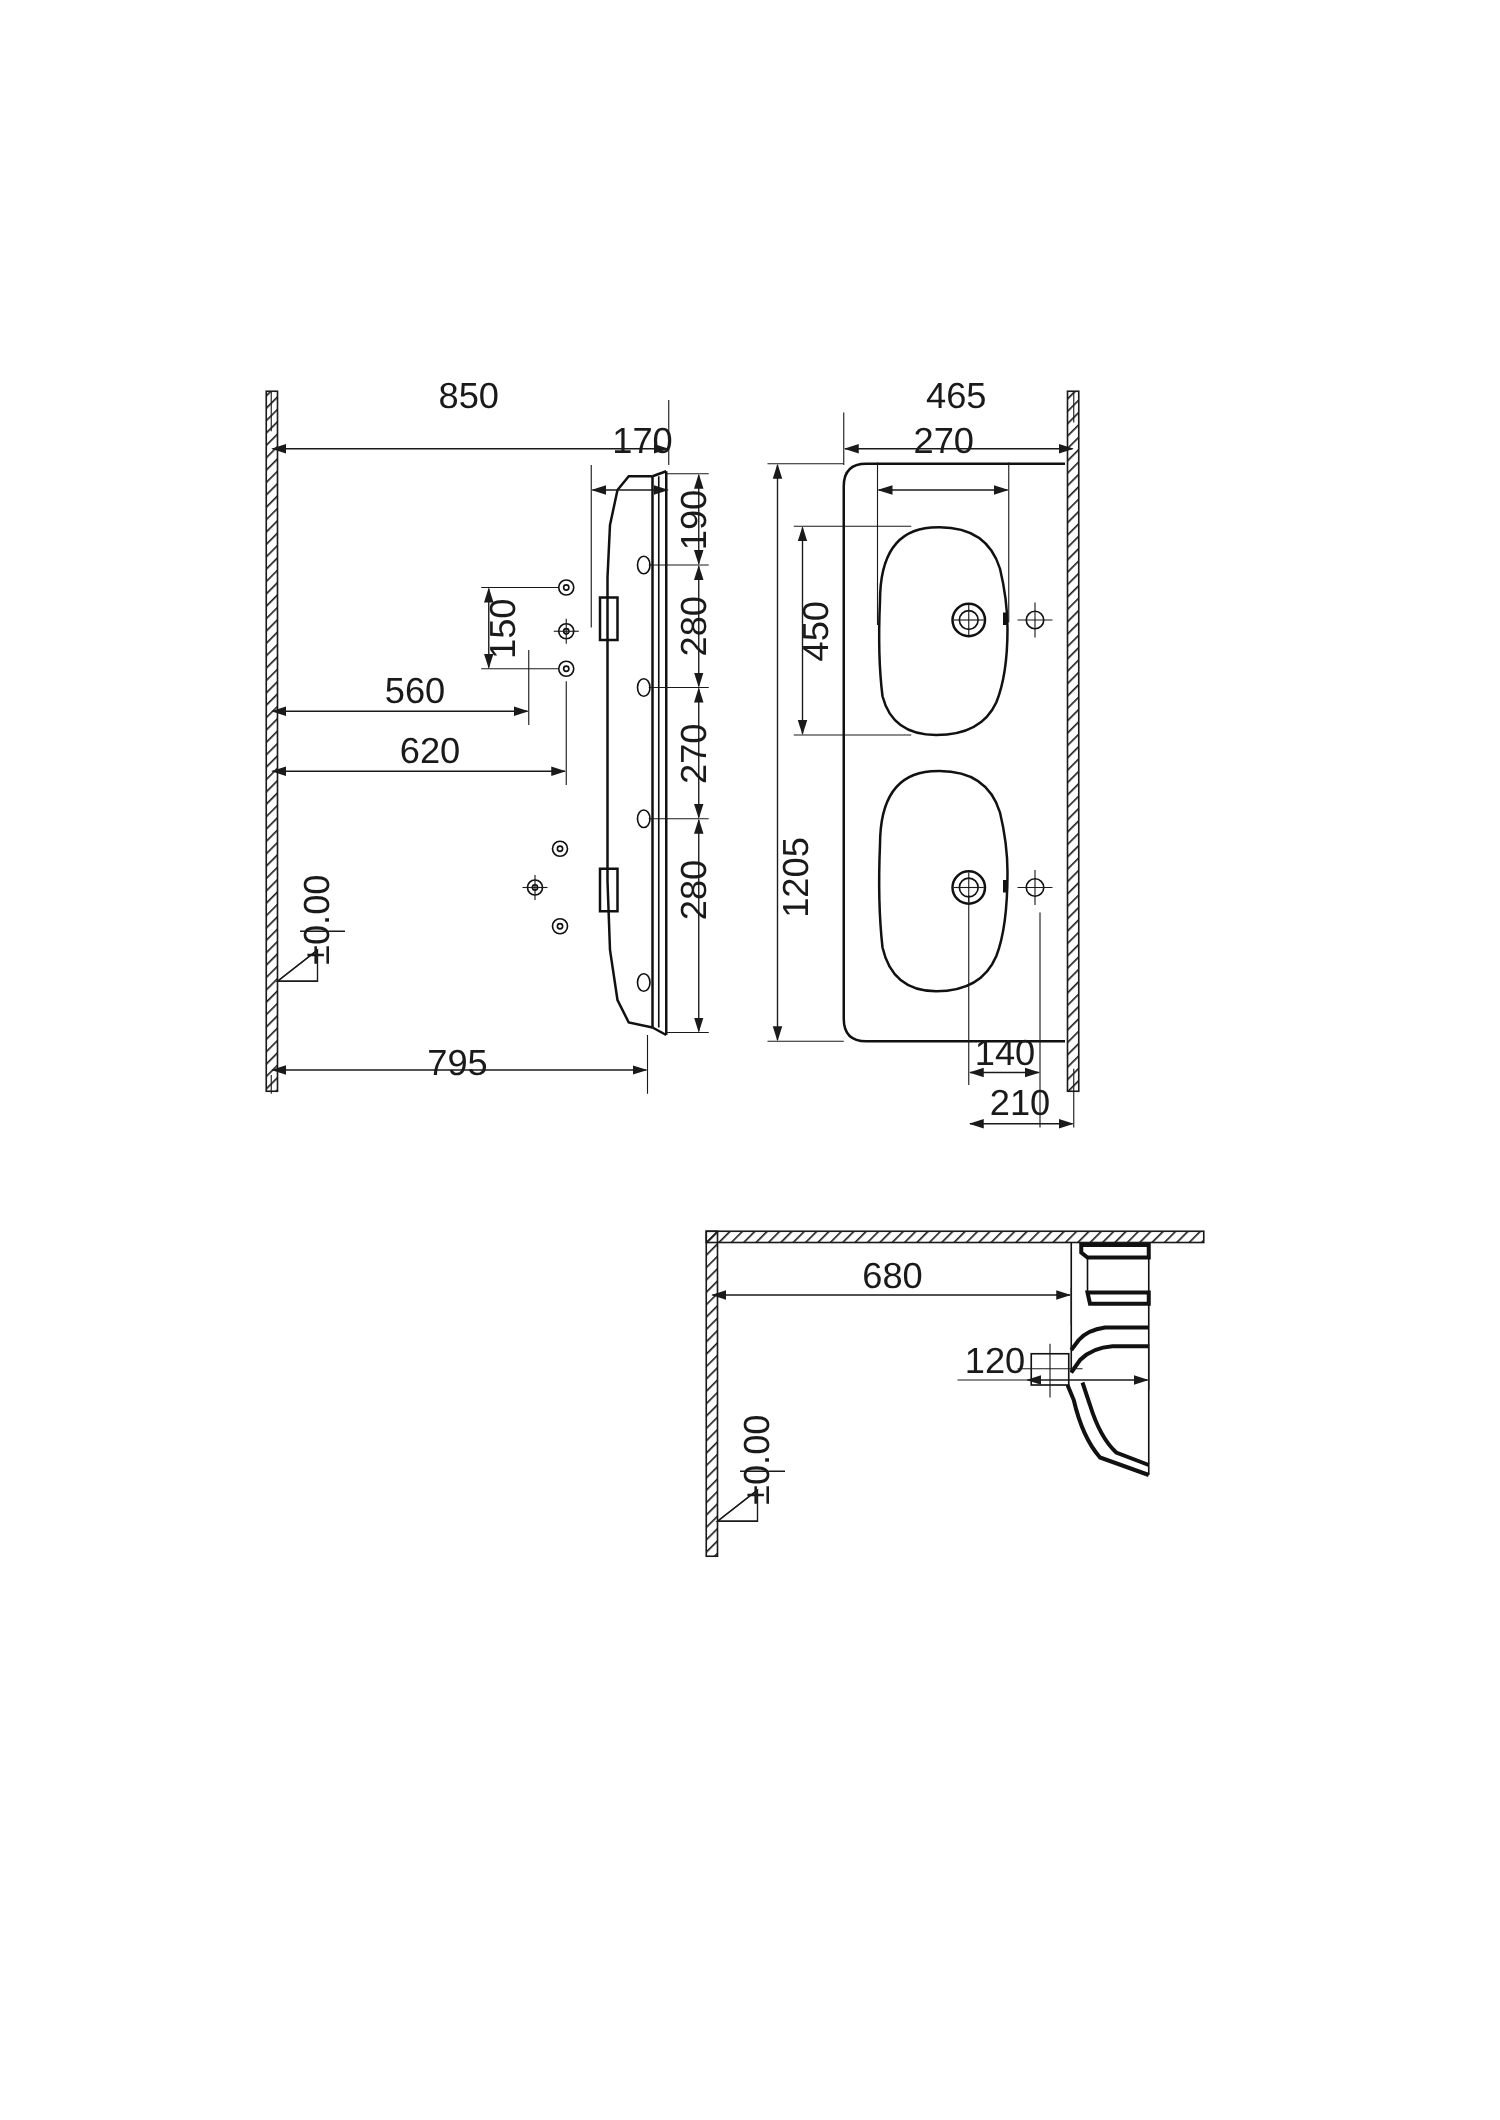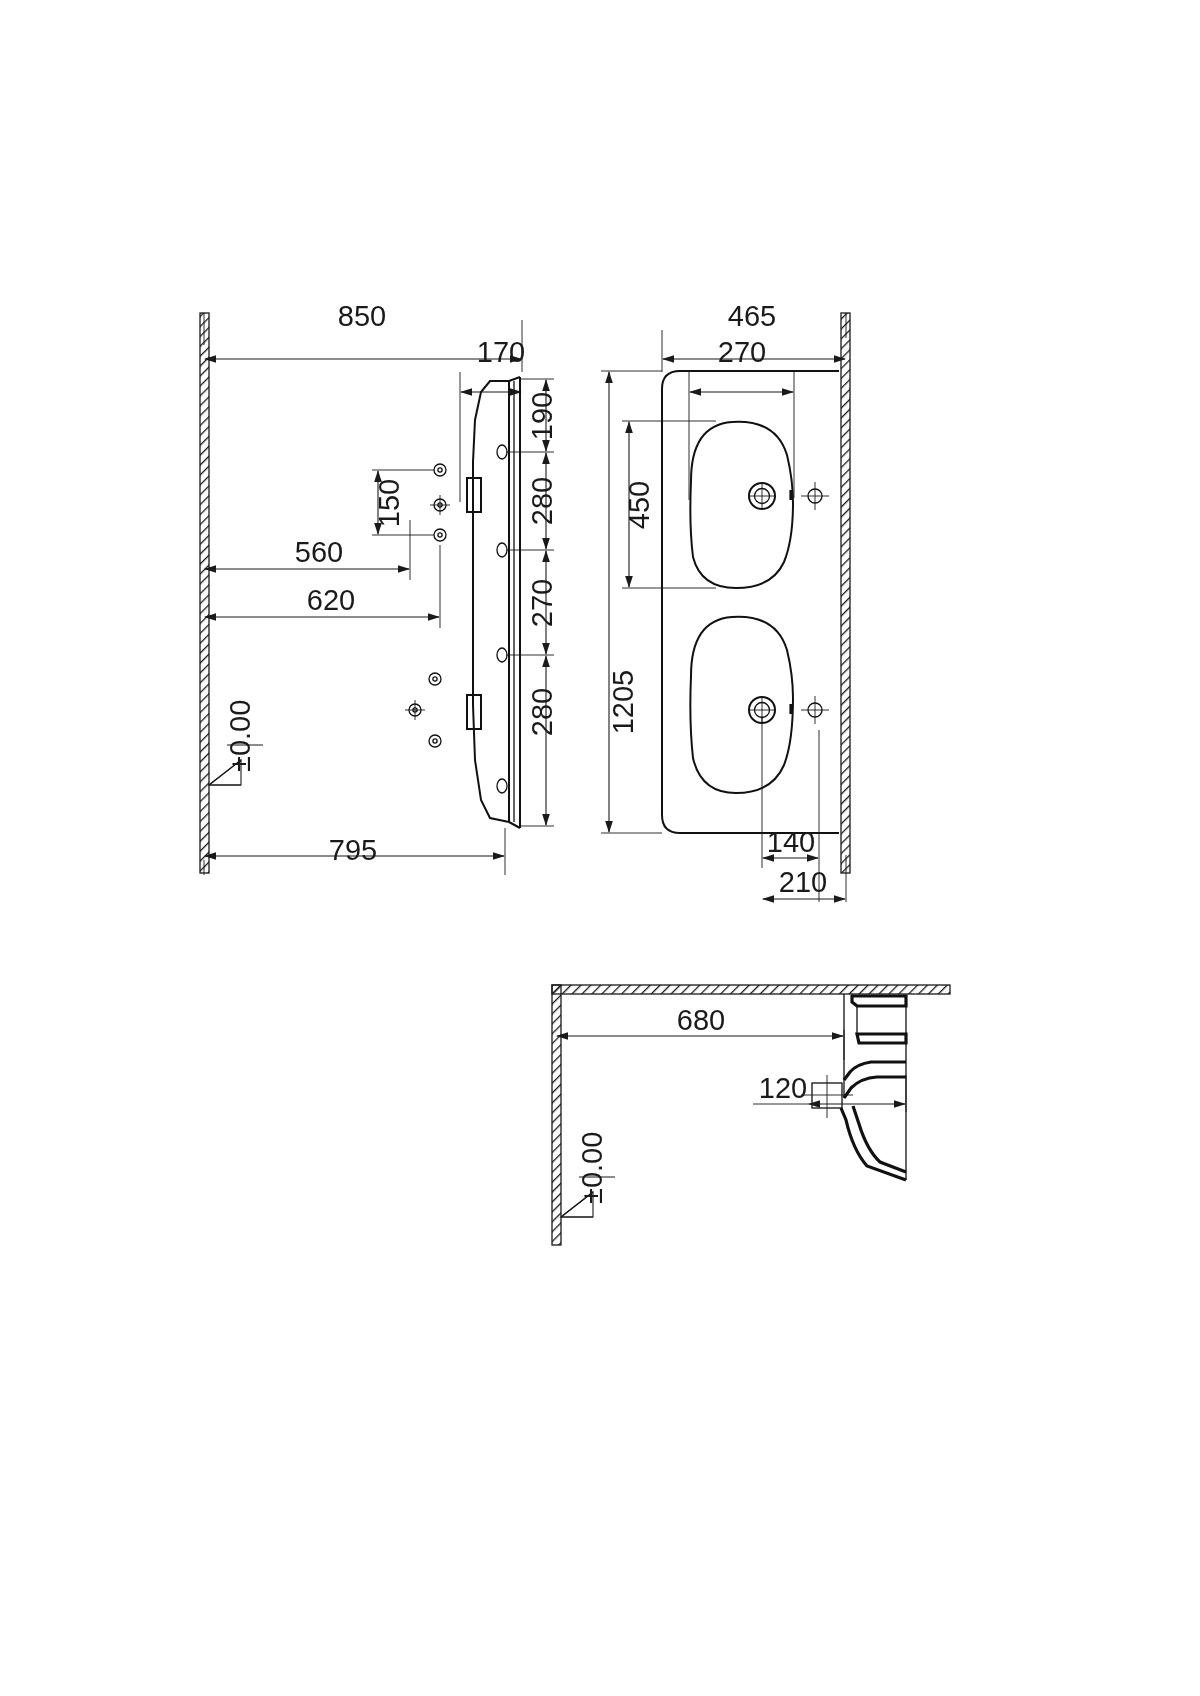--- a/index.html
+++ b/index.html
@@ -9,21 +9,21 @@
   }
   body {
     width: 1200px;
     height: 1696px;
     font-family: "Liberation Sans", sans-serif;
     overflow: hidden;
     position: relative;
   }
   #sheet {
     position: absolute;
-    left: 1px; top: 0;
+    left: 14px; top: 0;
     width: 1006px;
     height: 1696px;
   }
   svg { display: block; }
   text {
     font-family: "Liberation Sans", sans-serif;
     fill: #1a1a1a;
     font-size: 28px;
     letter-spacing: 0px;
   }

